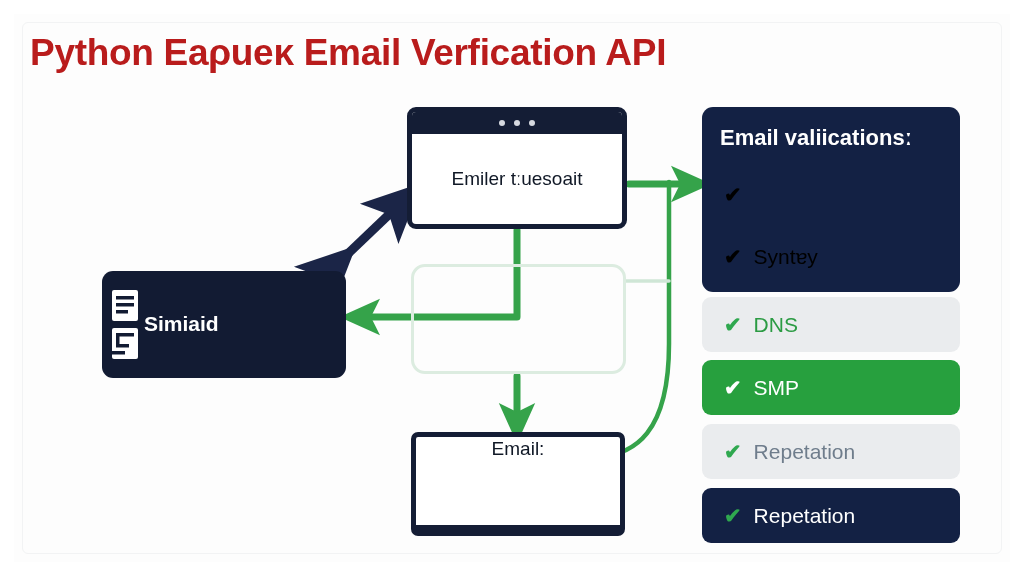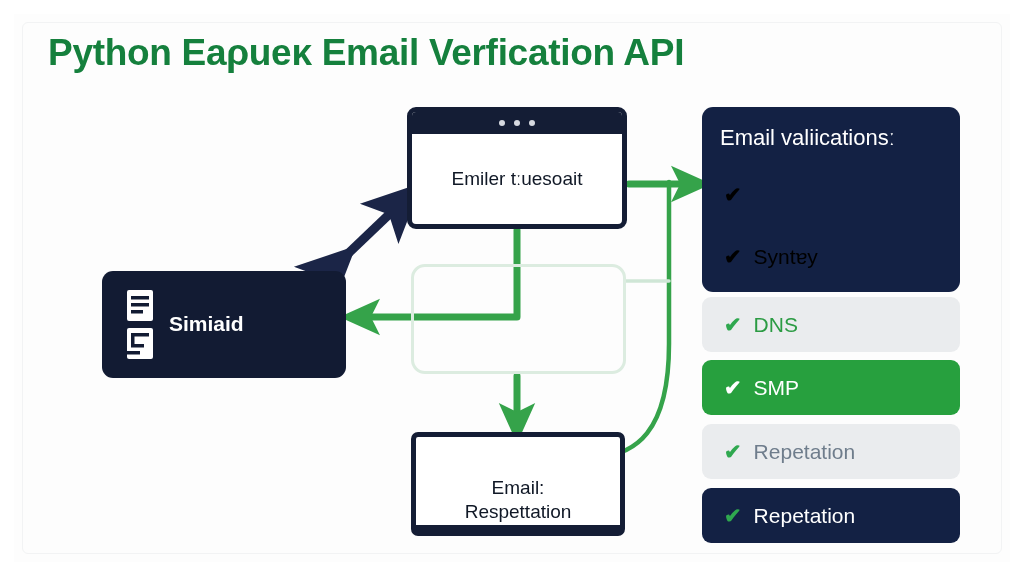--- a/index.html
+++ b/index.html
@@ -33,25 +33,25 @@
     right: 8px;
     bottom: 8px;
     border: 1px solid #f2f3f4;
     border-radius: 6px;
     pointer-events: none;
   }
 
   
   #page-title {
     position: absolute;
-    left: 34px;
+    left: 16px;
     top: 18px;
     font-size: 37px;
     font-weight: bold;
-    color: #15803d;
+    color: #b91c1c;
     letter-spacing: -0.3px;
     white-space: nowrap;
   }
 
   
   #connectors {
     position: absolute;
     left: 0;
     top: 0;
     width: 1024px;
@@ -102,22 +102,22 @@
     position: absolute;
     left: 88px;
     top: 257px;
     width: 244px;
     height: 107px;
     background: #121b33;
     border-radius: 11px;
     box-sizing: border-box;
     display: flex;
     align-items: center;
-    padding-left: 24px;
-    gap: 13px;
+    padding-left: 9px;
+    gap: 3px;
   }
   #left-card-icons {
     display: flex;
     flex-direction: column;
     gap: 4px;
   }
   #left-card-text {
     display: flex;
     flex-direction: column;
     color: #ffffff;
@@ -147,21 +147,21 @@
     width: 214px;
     height: 104px;
     background: #ffffff;
     border: 5px solid #141d35;
     border-bottom-width: 11px;
     border-radius: 7px;
     box-sizing: border-box;
     display: flex;
     flex-direction: column;
     align-items: center;
-    justify-content: flex-end;
+    justify-content: flex-start;
     color: #101826;
     font-size: 19px;
     line-height: 1.3;
   }
 
   
   #validation-panel {
     position: absolute;
     left: 688px;
     top: 93px;
@@ -175,21 +175,21 @@
     width: 258px;
     height: 185px;
     background: #132144;
     border-radius: 11px;
     box-sizing: border-box;
     padding: 18px 16px 0 18px;
   }
   #panel-title {
     color: #ffffff;
     font-size: 22px;
-    font-weight: normal;
+    font-weight: bold;
     margin-bottom: 20px;
   }
   .vrow {
     position: absolute;
     left: 0;
     width: 258px;
     height: 55px;
     border-radius: 9px;
     box-sizing: border-box;
     display: flex;
@@ -285,21 +285,20 @@
         <rect x="0" y="24" width="14" height="3.5" fill="#121b33"></rect>
       </svg>
     </div>
     <div id="left-card-text">
       <span>Simiaid</span>
     </div>
   </div>
 
   <div id="bottom-card">
     <div>Email:</div>
-    <div>Respettation</div>
   </div>
 
   <div id="validation-panel">
 
     <div id="panel-head">
       <div id="panel-title">Email valiicationsː</div>
 
       <div class="vrow inhead" style="top:60px;">
         <span class="check">✔</span>
       </div>

